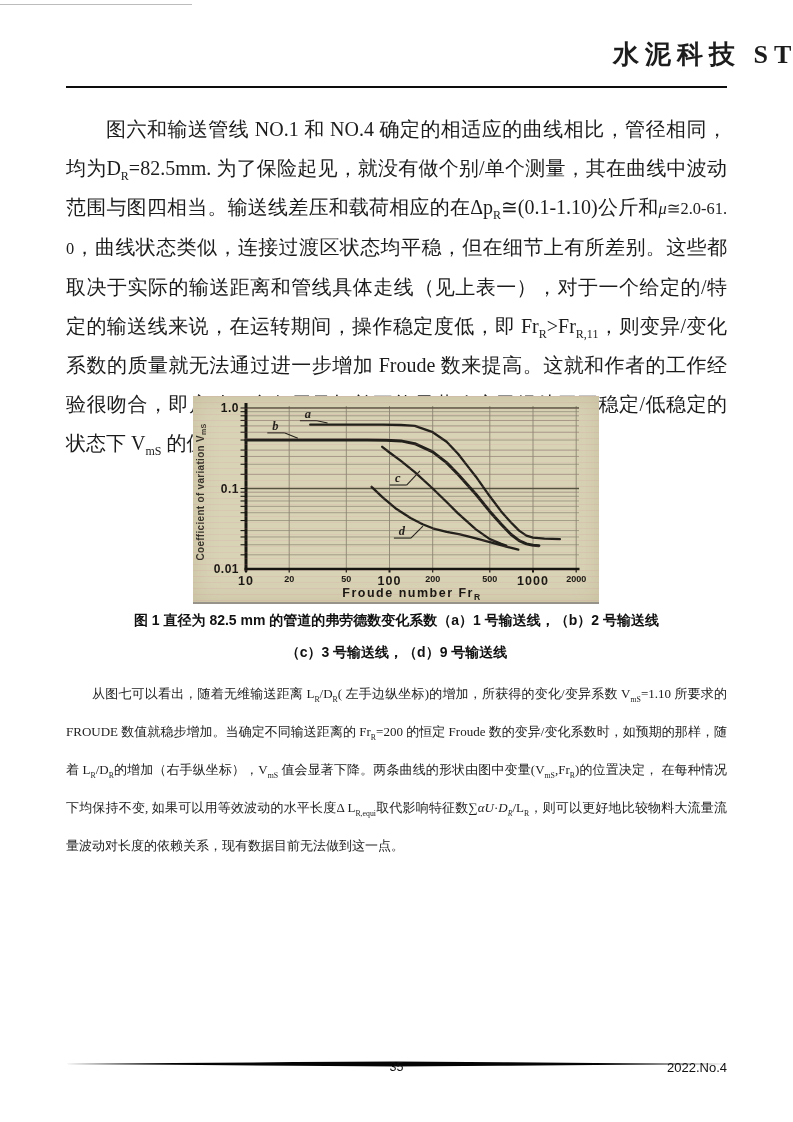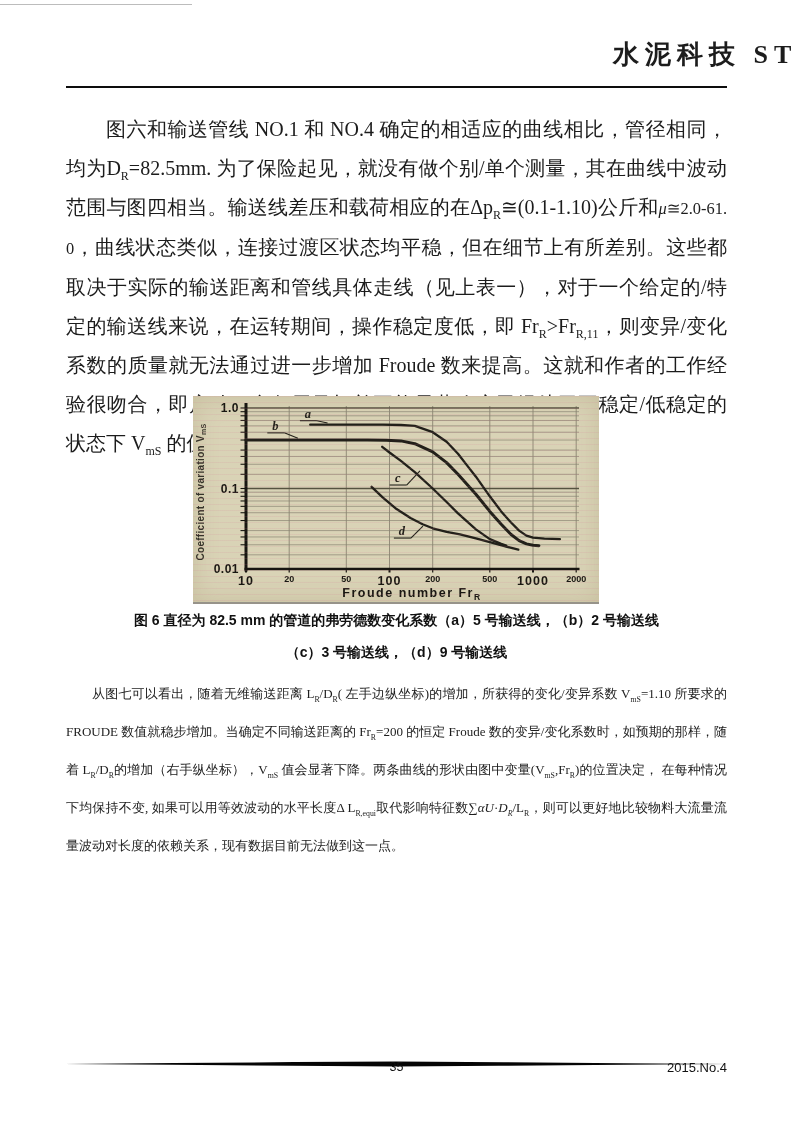--- a/index.html
+++ b/index.html
@@ -132,29 +132,29 @@
           <text x="46" y="16" text-anchor="end" font-size="12" font-weight="bold" font-family="&quot;Liberation Sans&quot;,&quot;DejaVu Sans&quot;,sans-serif" fill="#181611" letter-spacing="0.5">1.0</text>
           <text x="46" y="96.5" text-anchor="end" font-size="12" font-weight="bold" font-family="&quot;Liberation Sans&quot;,&quot;DejaVu Sans&quot;,sans-serif" fill="#181611" letter-spacing="0.5">0.1</text>
           <text x="46" y="177" text-anchor="end" font-size="12" font-weight="bold" font-family="&quot;Liberation Sans&quot;,&quot;DejaVu Sans&quot;,sans-serif" fill="#181611" letter-spacing="0.5">0.01</text>
           <text x="219" y="201" text-anchor="middle" font-size="12.5" font-weight="bold" font-family="&quot;Liberation Sans&quot;,&quot;DejaVu Sans&quot;,sans-serif" fill="#181611" letter-spacing="1.5">Froude number Fr<tspan font-size="8.5" dy="2.5">R</tspan></text>
           <text x="11" y="96" text-anchor="middle" font-size="10" font-weight="bold" font-family="&quot;Liberation Sans&quot;,&quot;DejaVu Sans&quot;,sans-serif" fill="#36332a" transform="rotate(-90 11 96)" letter-spacing="0.3">Coefficient of variation V<tspan font-size="7" dy="2">mS</tspan></text>
         </svg>
     </div>
   </div>
 
   <div class="caption">
-    <div>图 6 直径为 82.5 mm 的管道的弗劳德数变化系数（a）5 号输送线，（b）2 号输送线</div>
+    <div>图 1 直径为 82.5 mm 的管道的弗劳德数变化系数（a）1 号输送线，（b）2 号输送线</div>
     <div>（c）3 号输送线，（d）9 号输送线</div>
   </div>
 
   <p class="para" id="para2"><span>从图七可以看出，随着无维输送距离 L</span><sub>R</sub><span>/D</span><sub>R</sub><span>( 左手边纵坐标)的增加，所获得的变化/变异系数 V</span><sub>mS</sub><span>=1.10 所要求的 FROUDE 数值就稳步增加。当确定不同输送距离的 Fr</span><sub>R</sub><span>=200 的恒定 Froude 数的变异/变化系数时，如预期的那样，随着 L</span><sub>R</sub><span>/D</span><sub>R</sub><span>的增加（右手纵坐标），V</span><sub>mS</sub><span> 值会显著下降。两条曲线的形状由图中变量(V</span><sub>mS</sub><span>,Fr</span><sub>R</sub><span>)的位置决定， 在每种情况下均保持不变, 如果可以用等效波动的水平长度Δ L</span><sub>R,equi</sub><span>取代影响特征数∑</span><span style="font-style: italic;">αU</span><span>·</span><span style="font-style: italic;">D</span><sub style="font-style: italic;">R</sub><span>/L</span><sub>R</sub><span>，则可以更好地比较物料大流量流量波动对长度的依赖关系，现有数据目前无法做到这一点。</span></p>
 
   <div class="footer-line">
     <svg width="665" height="6" viewBox="0 0 665 6" xmlns="http://www.w3.org/2000/svg">
       <polygon fill="#050505" points="0,3.1 110,2.1 230,1.1 332,0.6 440,1.3 560,2.3 665,3.1 560,3.7 435,4.8 332,5.4 228,4.8 108,3.8"></polygon>
     </svg>
   </div>
   <div class="footer-row">
     <span class="page-num">35</span>
-    <span class="issue">2015.No.4</span>
+    <span class="issue">2022.No.4</span>
   </div>
 
 </div>
 
 </body></html>

